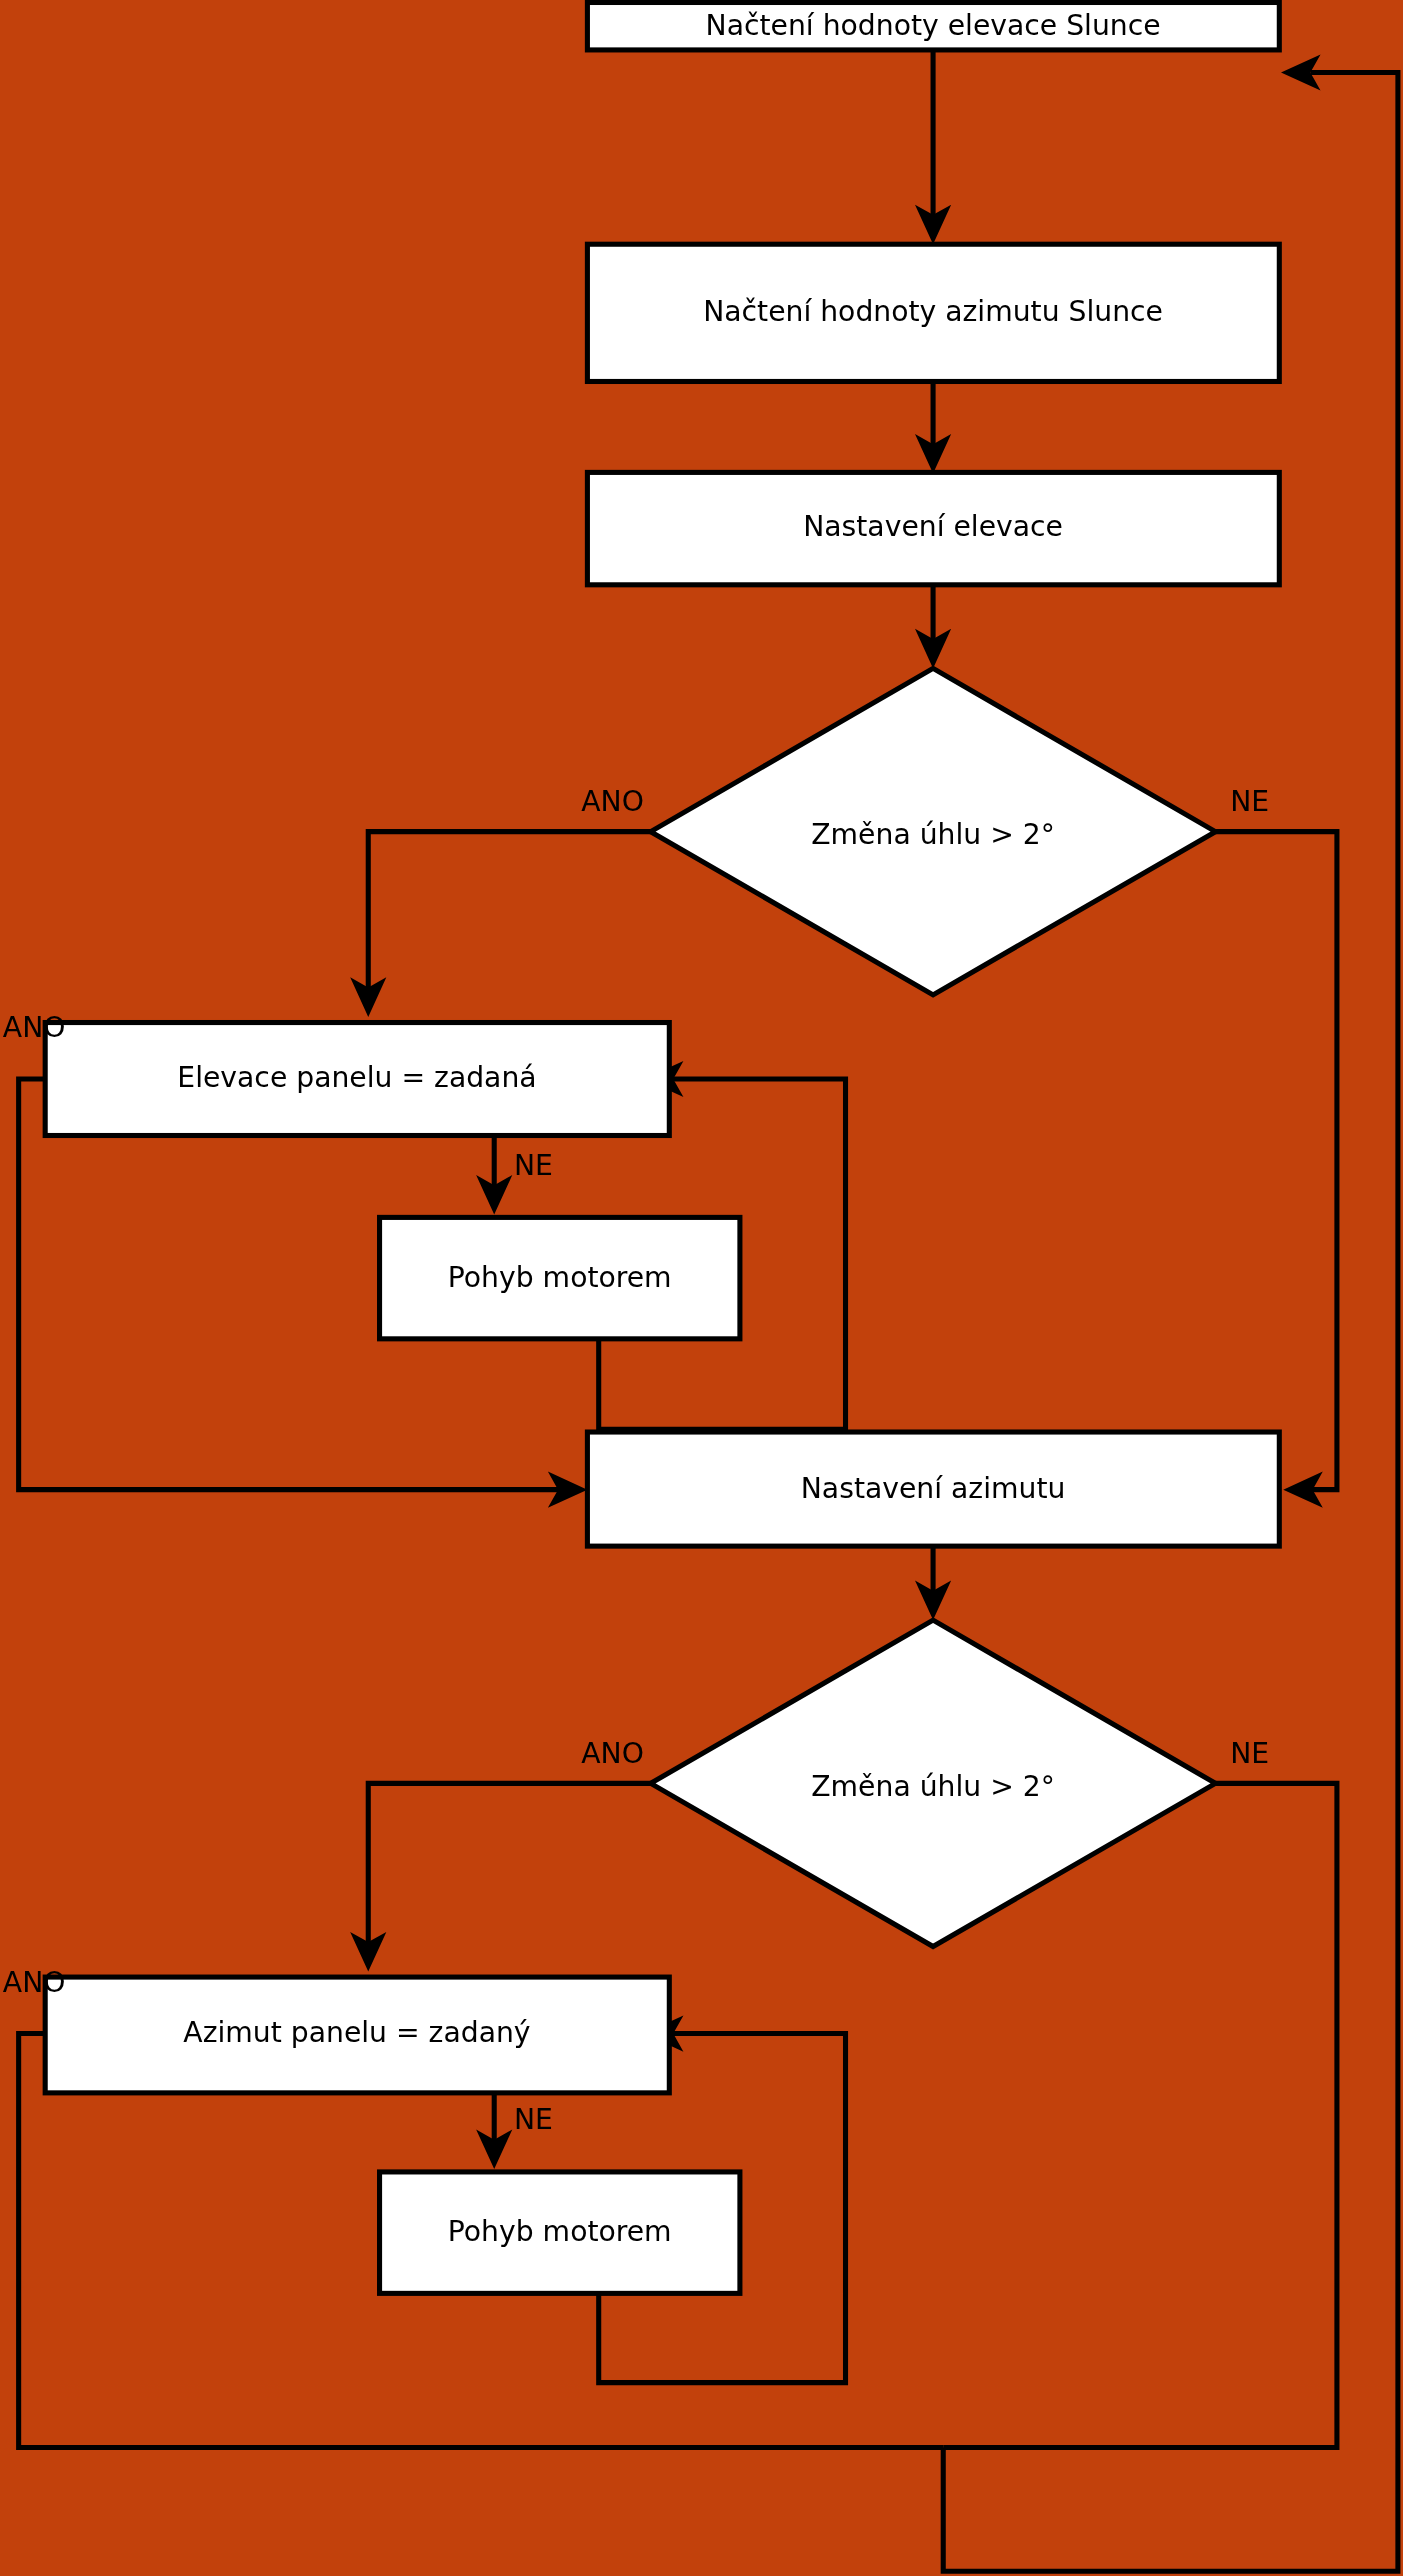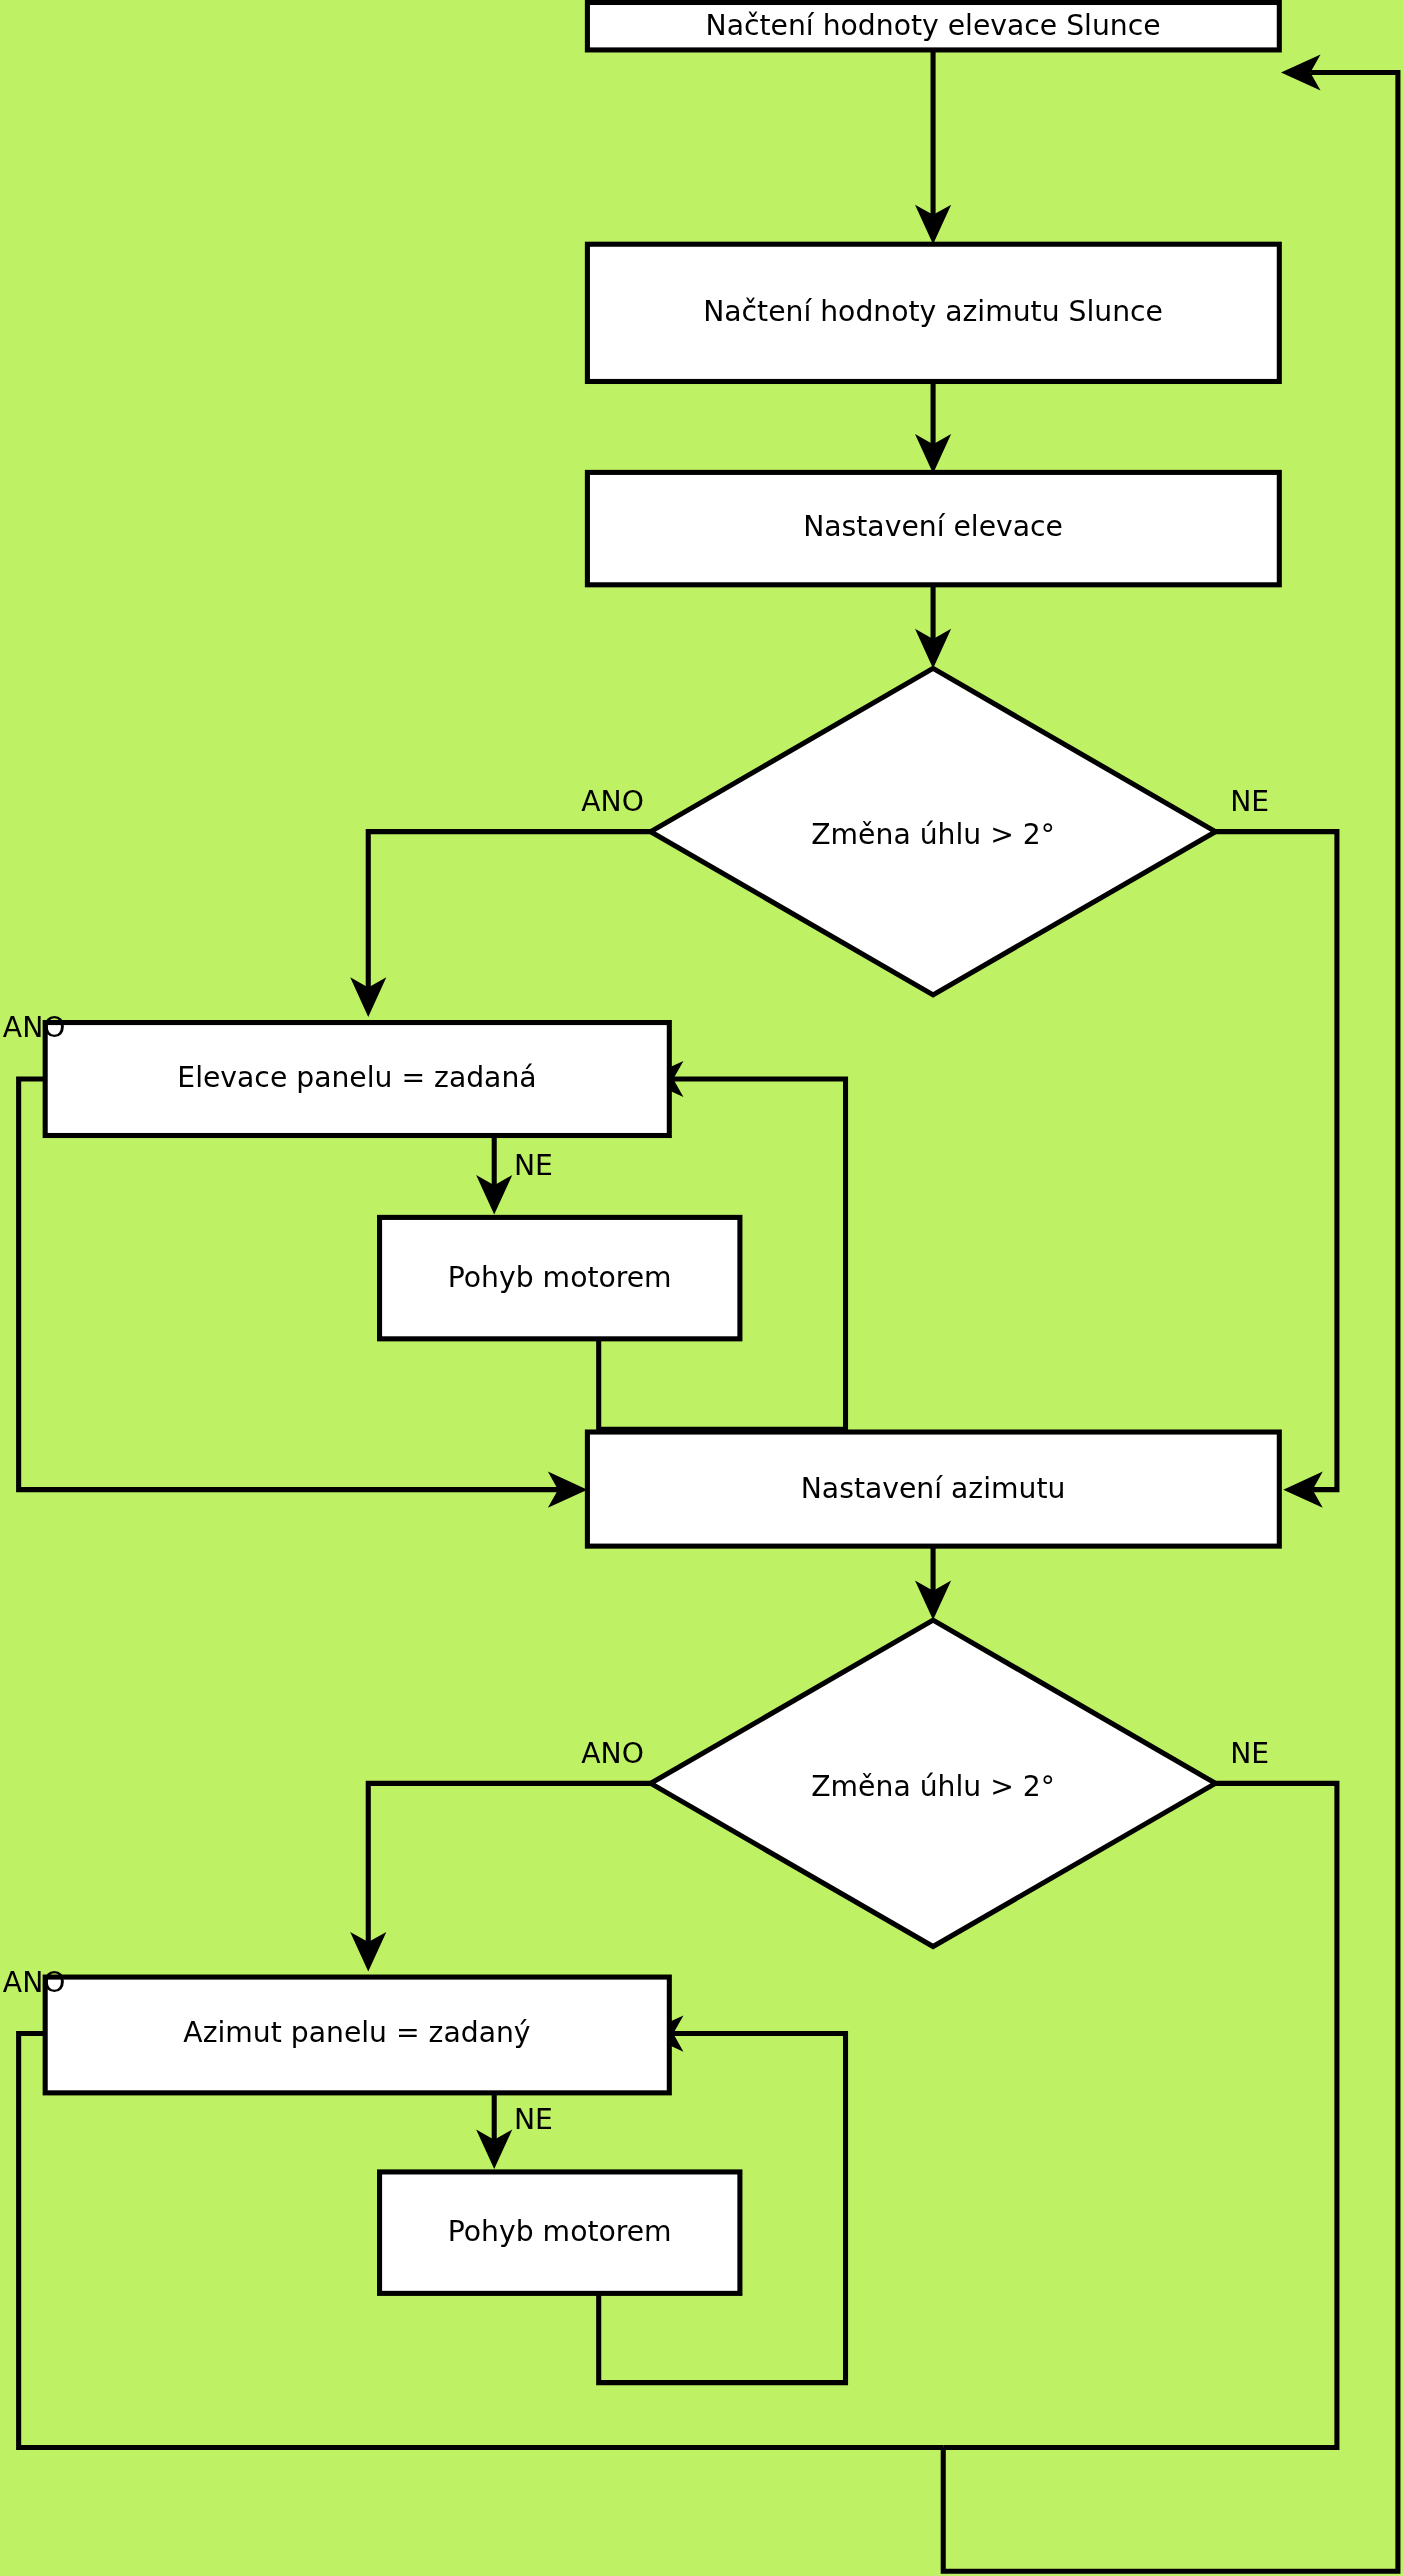--- a/index.html
+++ b/index.html
@@ -10,21 +10,21 @@
   body {
     width: 1403px;
     height: 2576px;
     font-family: "DejaVu Sans", sans-serif;
     overflow: hidden;
   }
   #flowchart-root {
     position: relative;
     width: 1403px;
     height: 2576px;
-    background: #bef264;
+    background: #c2410c;
   }
   svg.chart-canvas {
     display: block;
     width: 1403px;
     height: 2576px;
   }
   .node-box {
     fill: #ffffff;
     stroke: #000000;
     stroke-width: 9;

